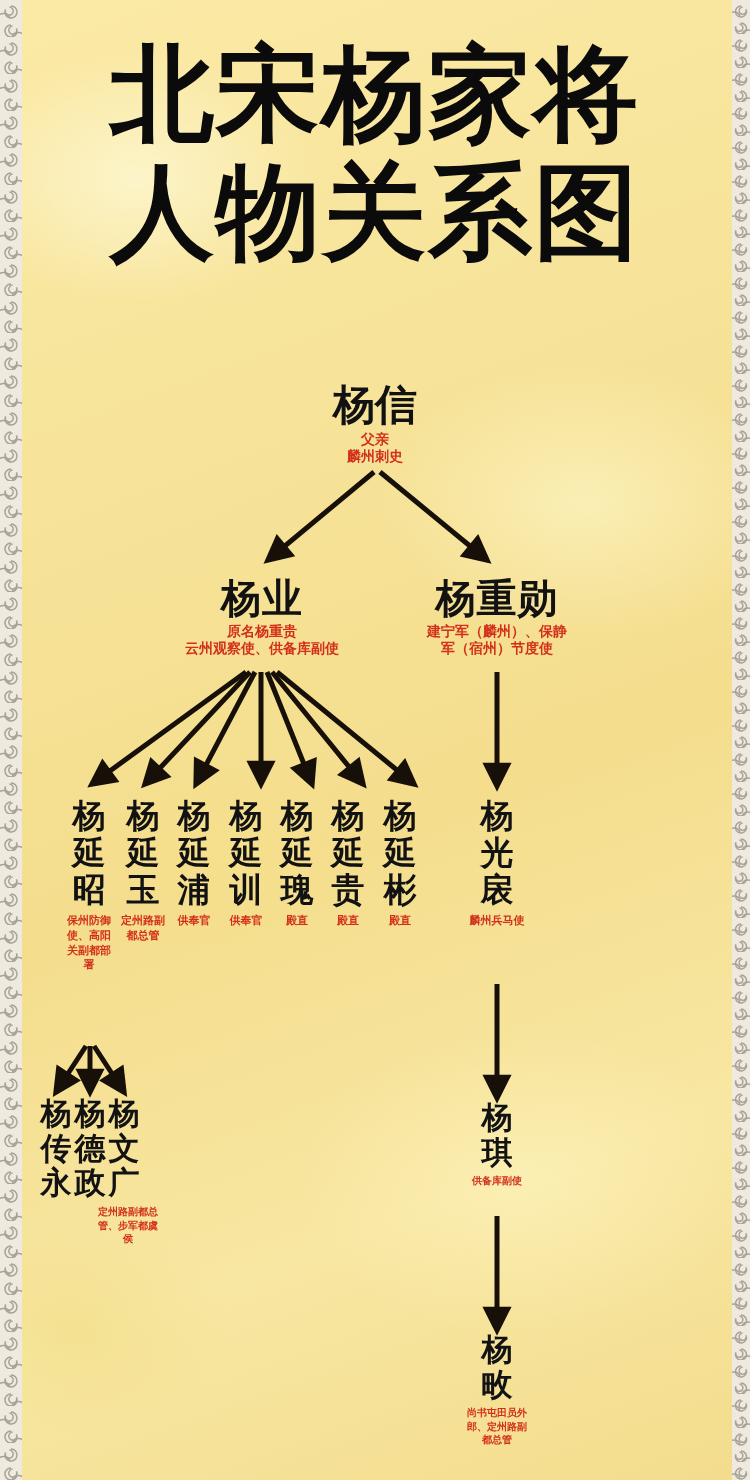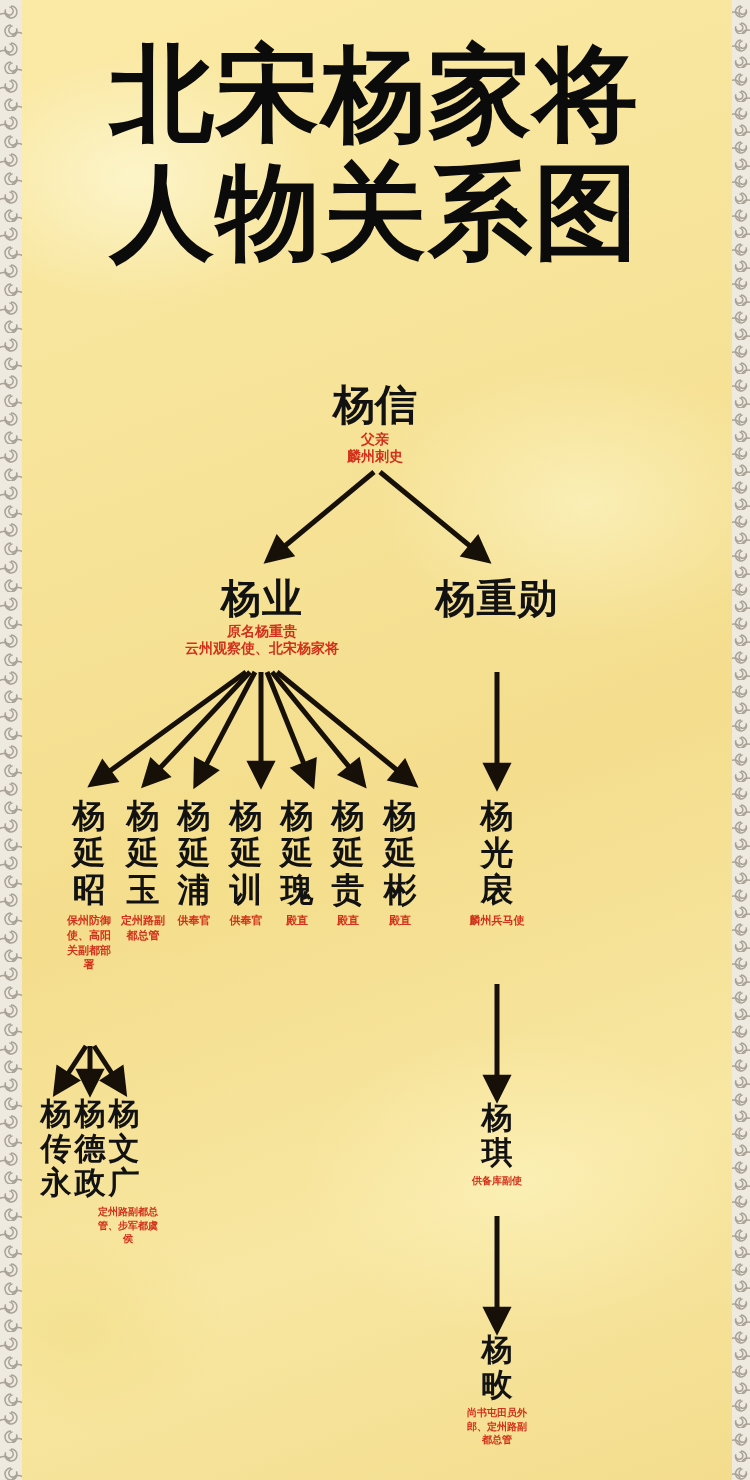--- a/index.html
+++ b/index.html
@@ -148,26 +148,30 @@
     <div class="sub">
       <div>父亲</div>
       <div>麟州刺史</div>
     </div>
   </div>
 
   <div class="node gen2" style="left:162px;top:578px;width:200px;">
     <div class="nm">杨业</div>
     <div class="sub">
       <div>原名杨重贵</div>
-      <div>云州观察使、北宋杨家将</div>
+      <div>云州观察使、供备库副使</div>
     </div>
   </div>
 
   <div class="node gen2" style="left:397px;top:578px;width:200px;">
     <div class="nm">杨重勋</div>
+    <div class="sub">
+      <div>建宁军（麟州）、保静</div>
+      <div>军（宿州）节度使</div>
+    </div>
   </div>
 
   <div class="node gen3 vstack" style="left:62px;top:798px;width:54px;">
     <div class="nm">
       <span>杨</span>
       <span>延</span>
       <span>昭</span>
     </div>
     <div class="sub">保州防御使、高阳关副都部署</div>
   </div>

